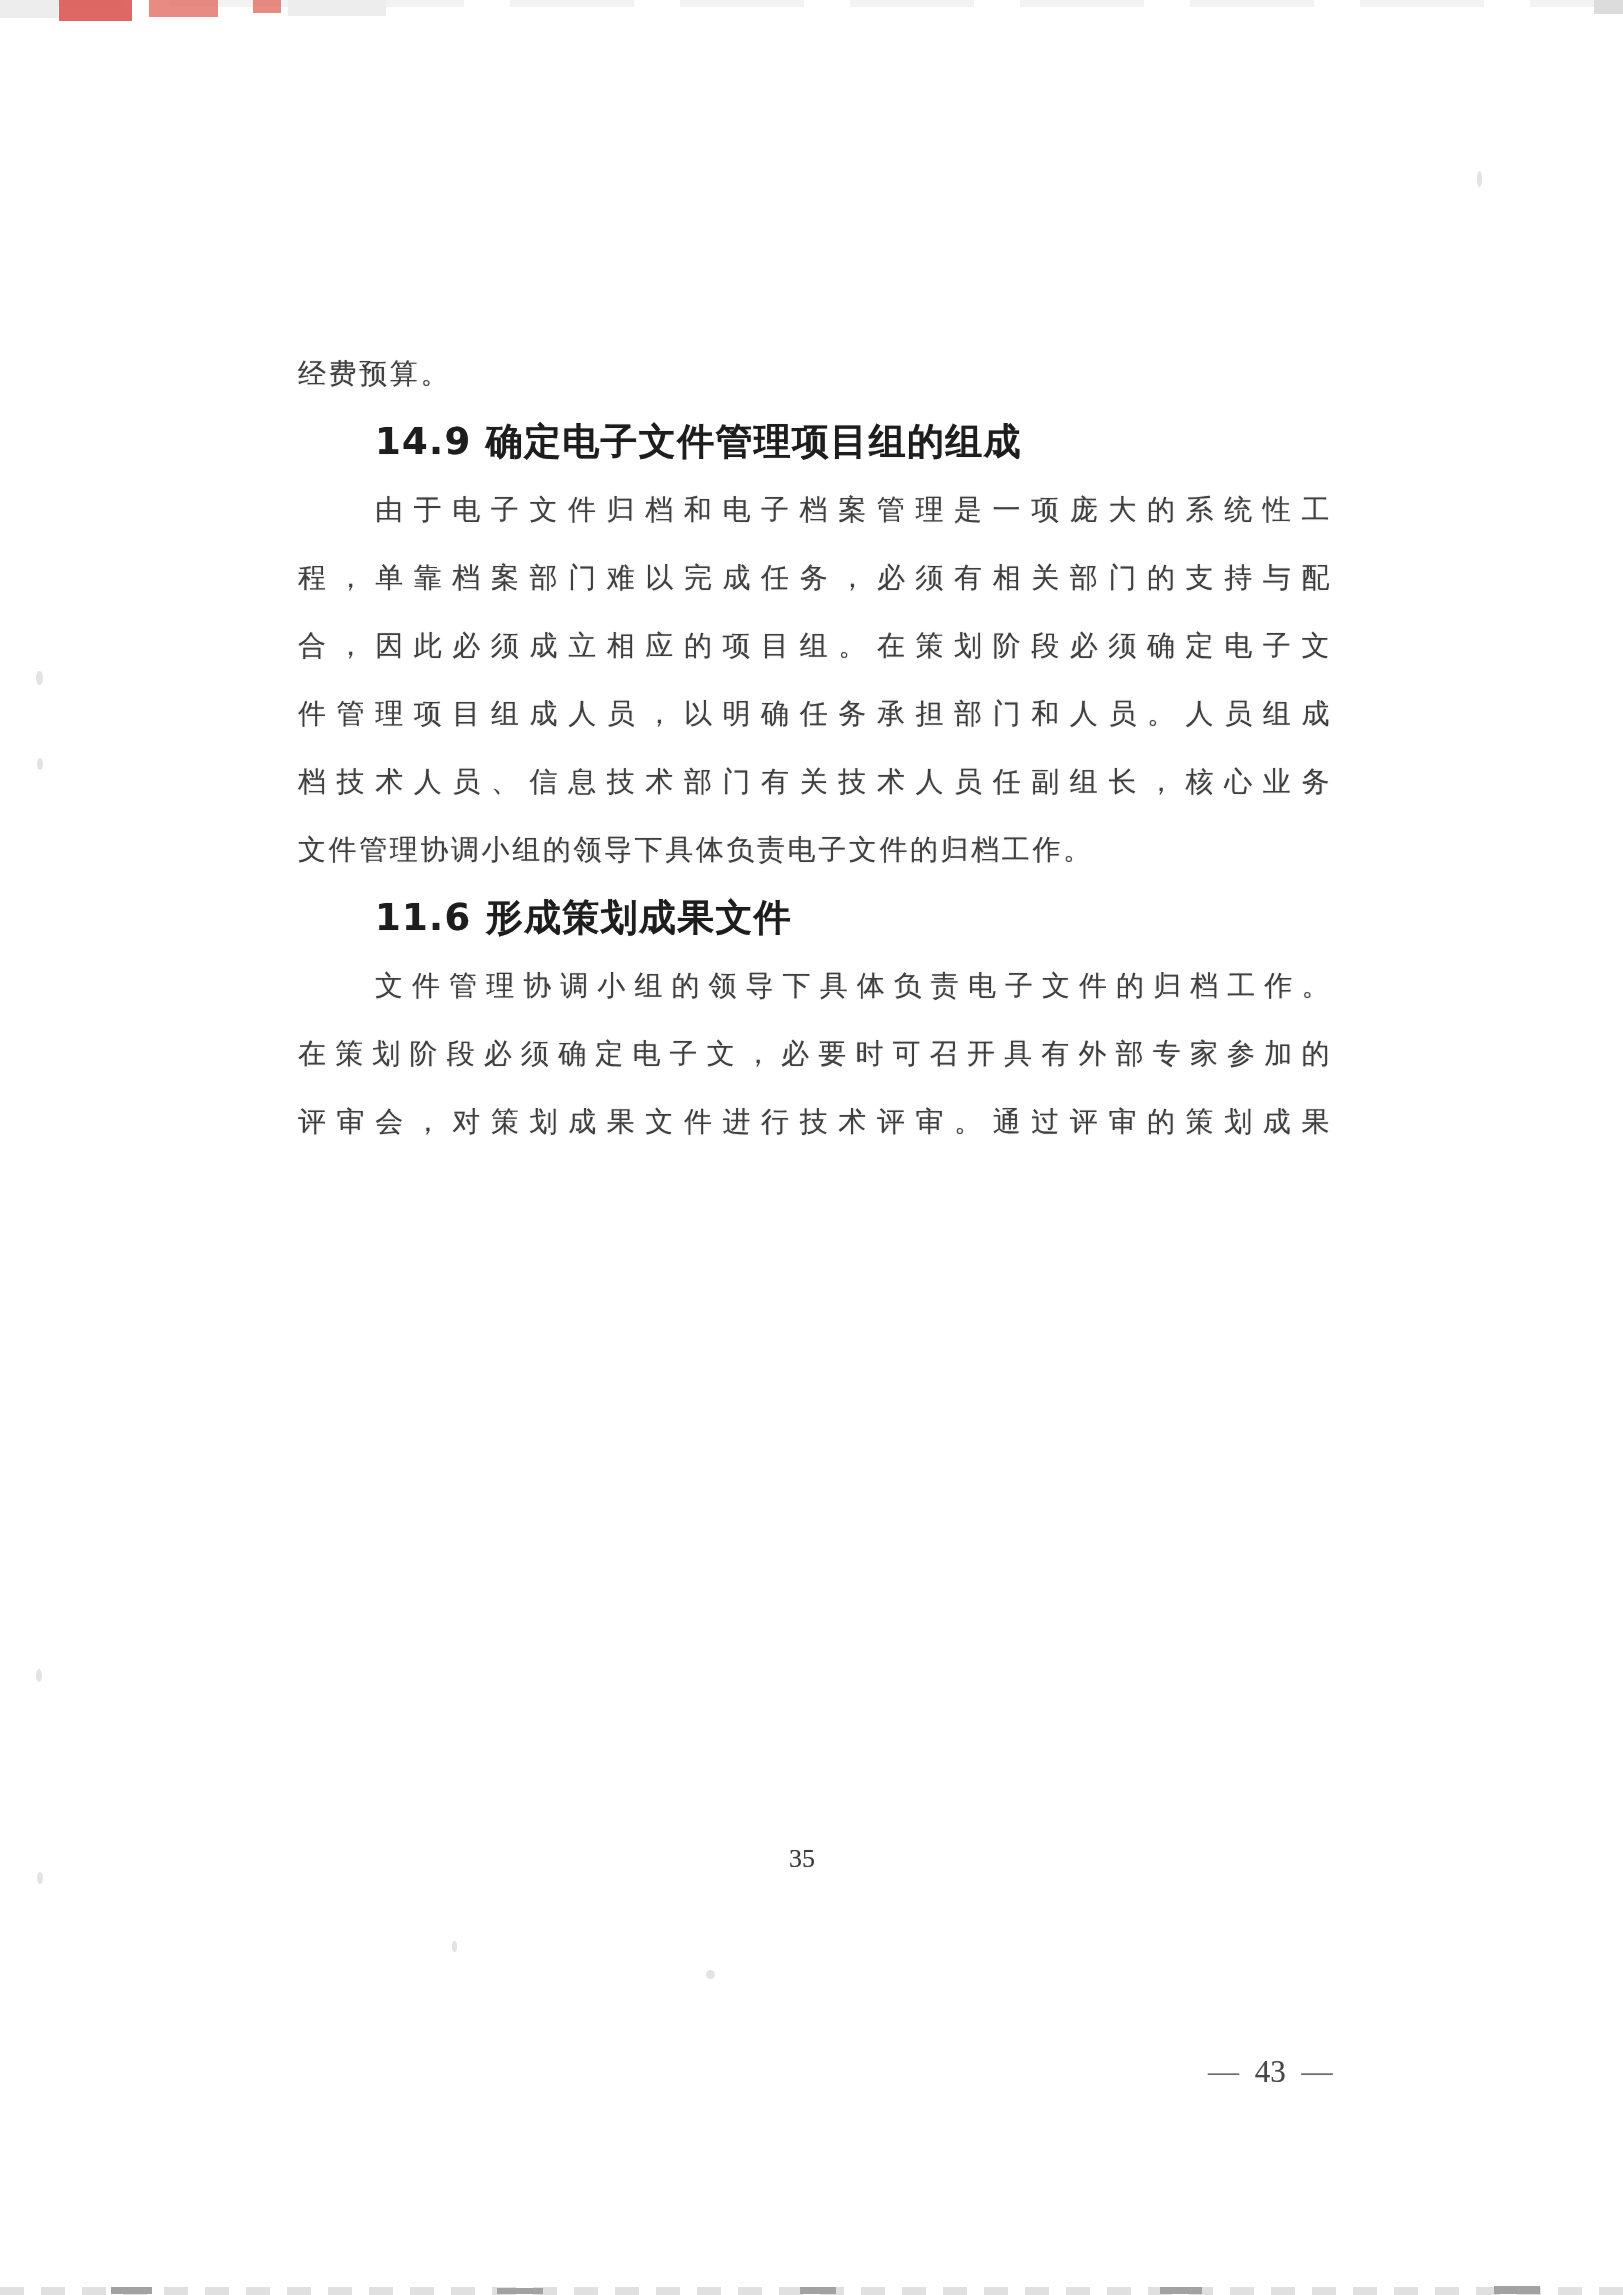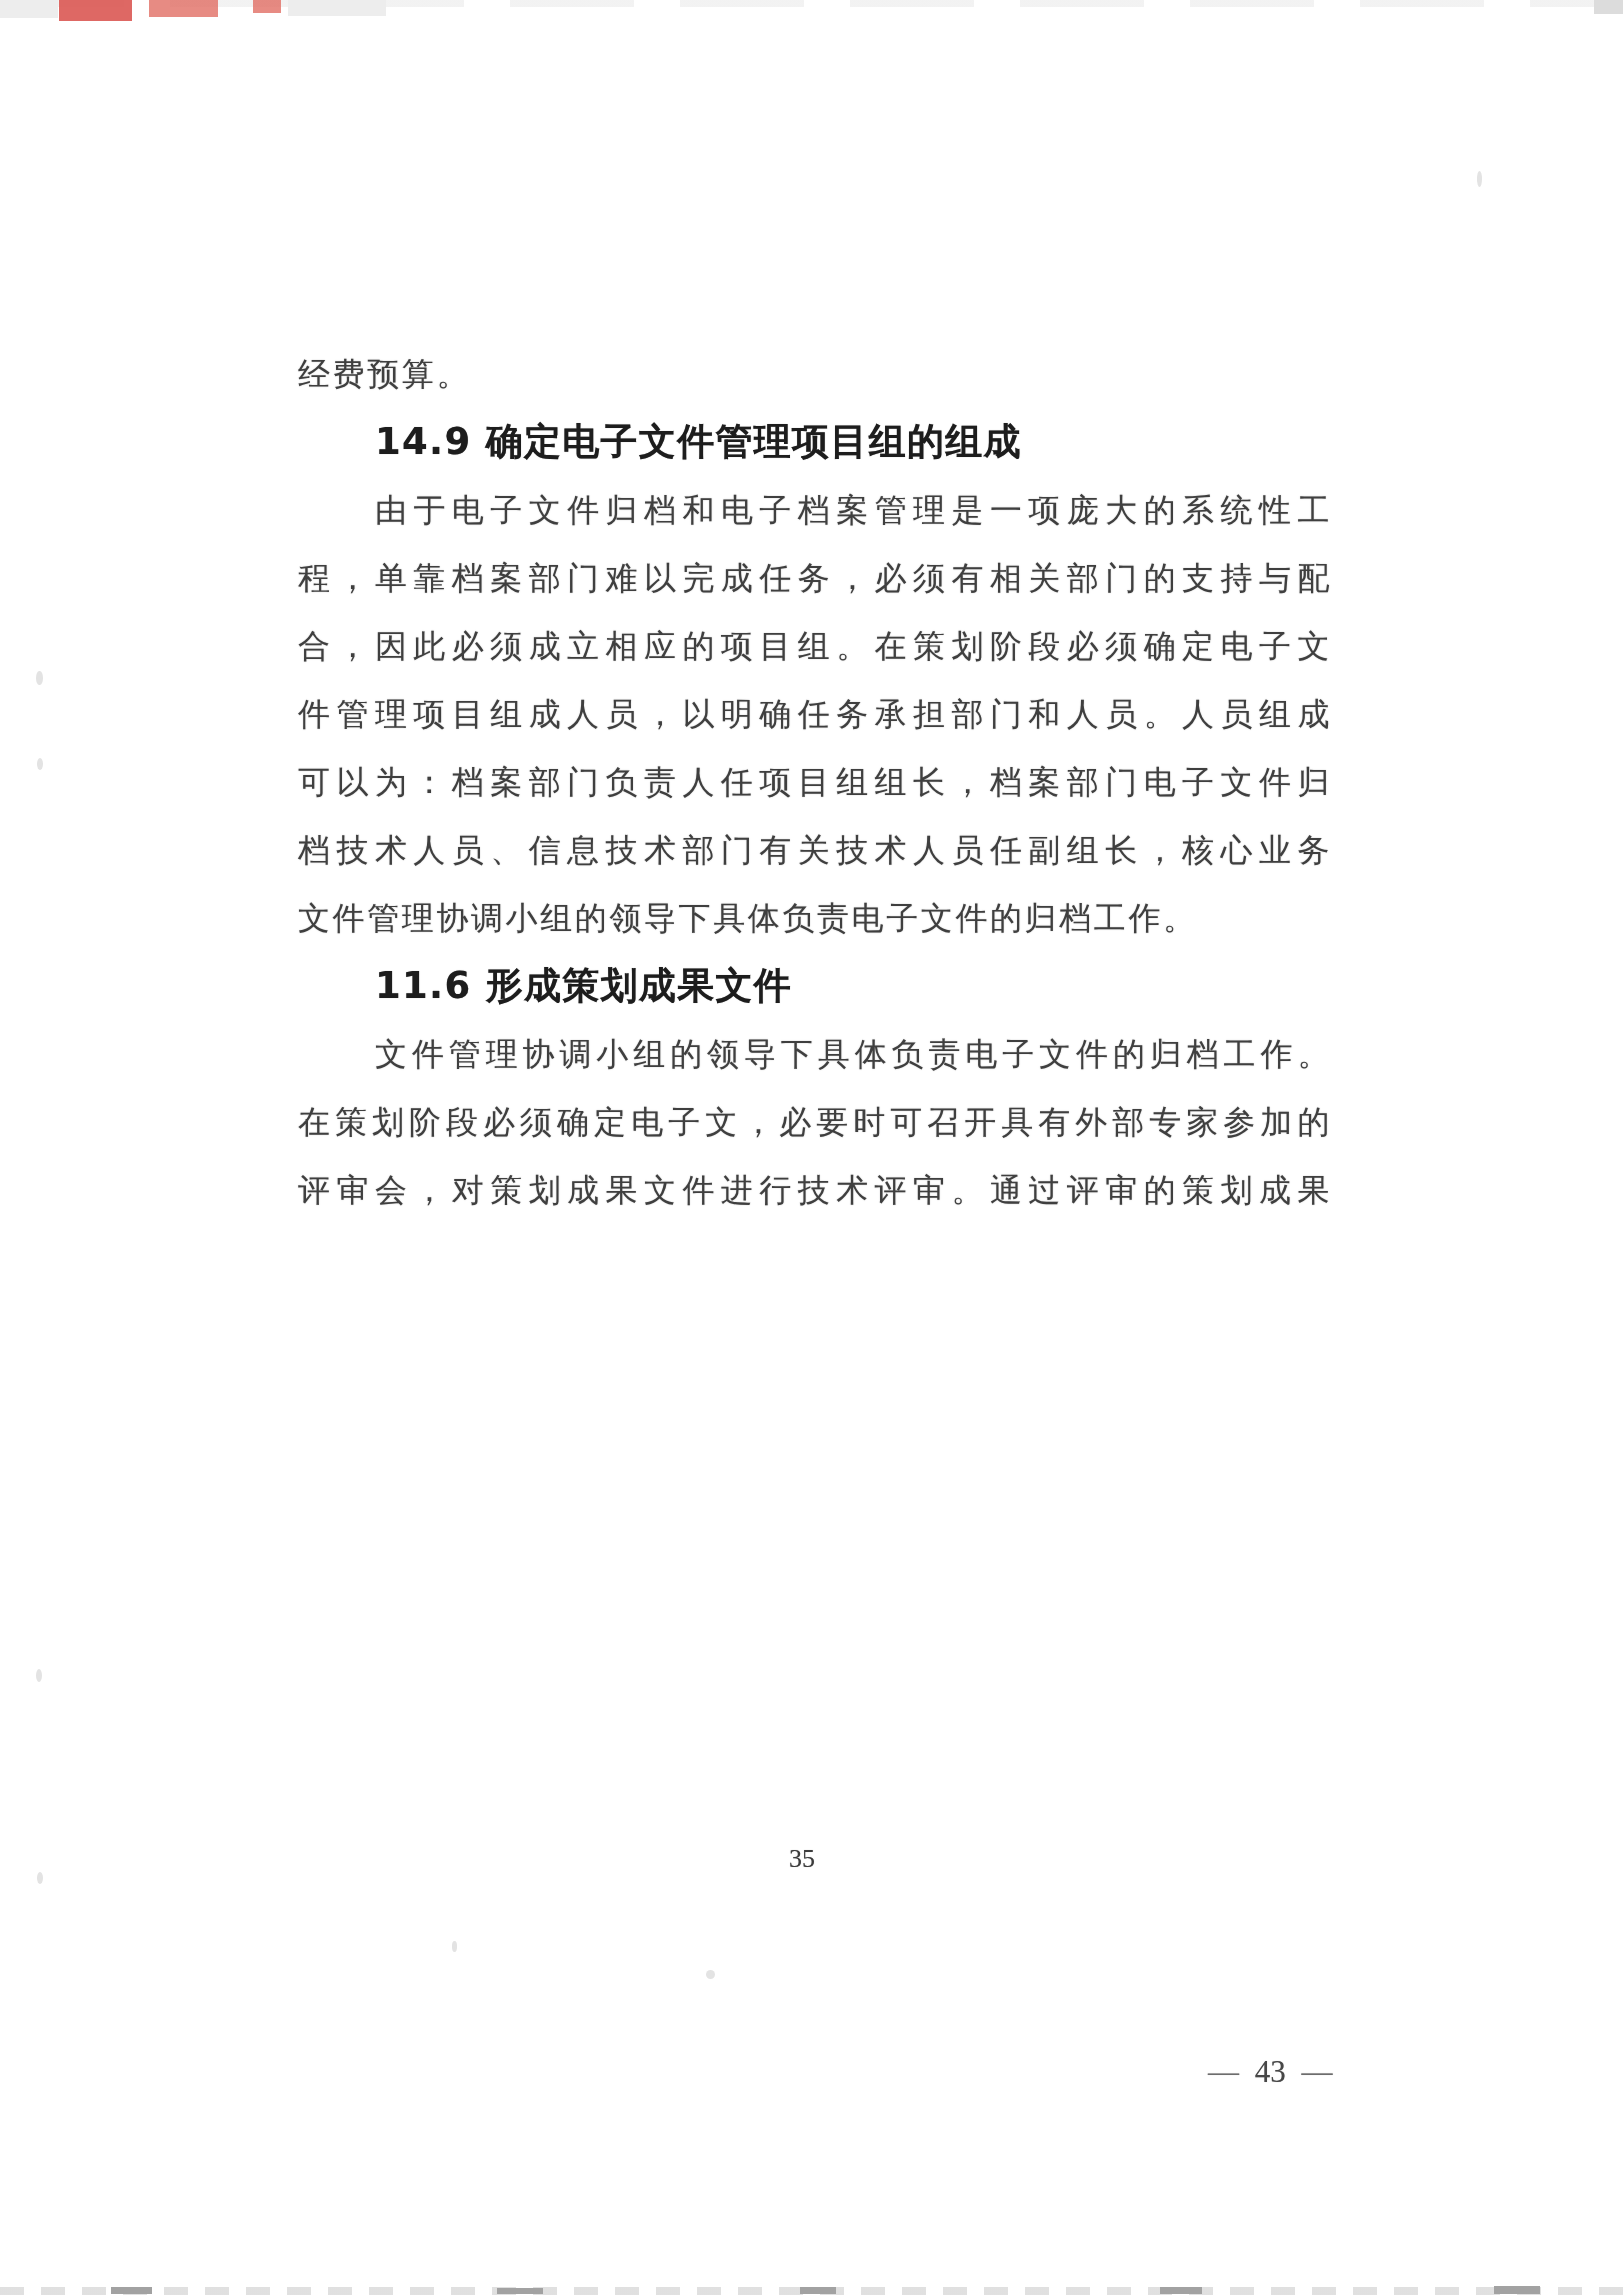--- a/index.html
+++ b/index.html
@@ -15,21 +15,21 @@
   
   .body-text {
     position: absolute;
     left: 298px;
     top: 340px;
     width: 1034px;
   }
   .line {
     height: 68px;
     line-height: 68px;
-    font-size: 32px;
+    font-size: 28px;
     letter-spacing: 2.6px;
     color: #3f3f3f;
     white-space: nowrap;
     text-shadow: 0 0 1.3px rgba(72,72,72,0.40);
   }
   .line.j {
     white-space: normal;
     text-align: justify;
     text-align-last: justify;
     text-justify: inter-character;
@@ -118,21 +118,20 @@
   <div class="artifact speck" style="left:706px;top:1970px;width:9.2px;height:9.2px;"></div>
 
   <div class="body-text">
     <div class="line">经费预算。</div>
 
     <div class="line h">14.9 确定电子文件管理项目组的组成</div>
     <div class="line j ind">由于电子文件归档和电子档案管理是一项庞大的系统性工</div>
     <div class="line j">程，单靠档案部门难以完成任务，必须有相关部门的支持与配</div>
     <div class="line j">合，因此必须成立相应的项目组。在策划阶段必须确定电子文</div>
     <div class="line j">件管理项目组成人员，以明确任务承担部门和人员。人员组成</div>
-    <div class="line j">可以为：档案部门负责人任项目组组长，档案部门电子文件归</div>
     <div class="line j">档技术人员、信息技术部门有关技术人员任副组长，核心业务</div>
     <div class="line">文件管理协调小组的领导下具体负责电子文件的归档工作。</div>
 
     <div class="line h">11.6 形成策划成果文件</div>
     <div class="line j ind">文件管理协调小组的领导下具体负责电子文件的归档工作。</div>
     <div class="line j">在策划阶段必须确定电子文，必要时可召开具有外部专家参加的</div>
     <div class="line j">评审会，对策划成果文件进行技术评审。通过评审的策划成果</div>
   </div>
 
   <div class="pagenum-inner">35</div>

